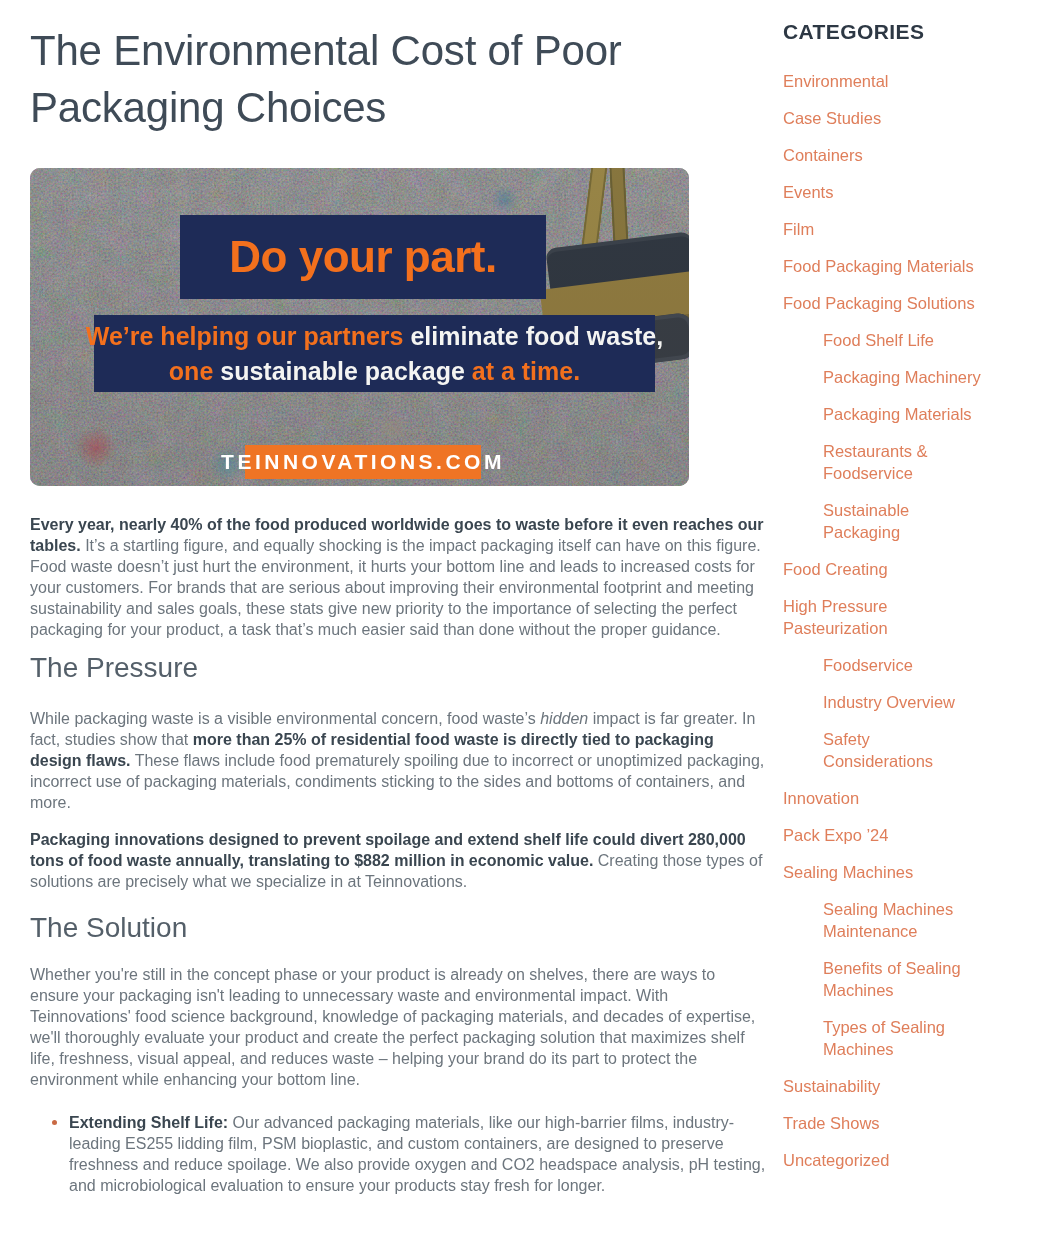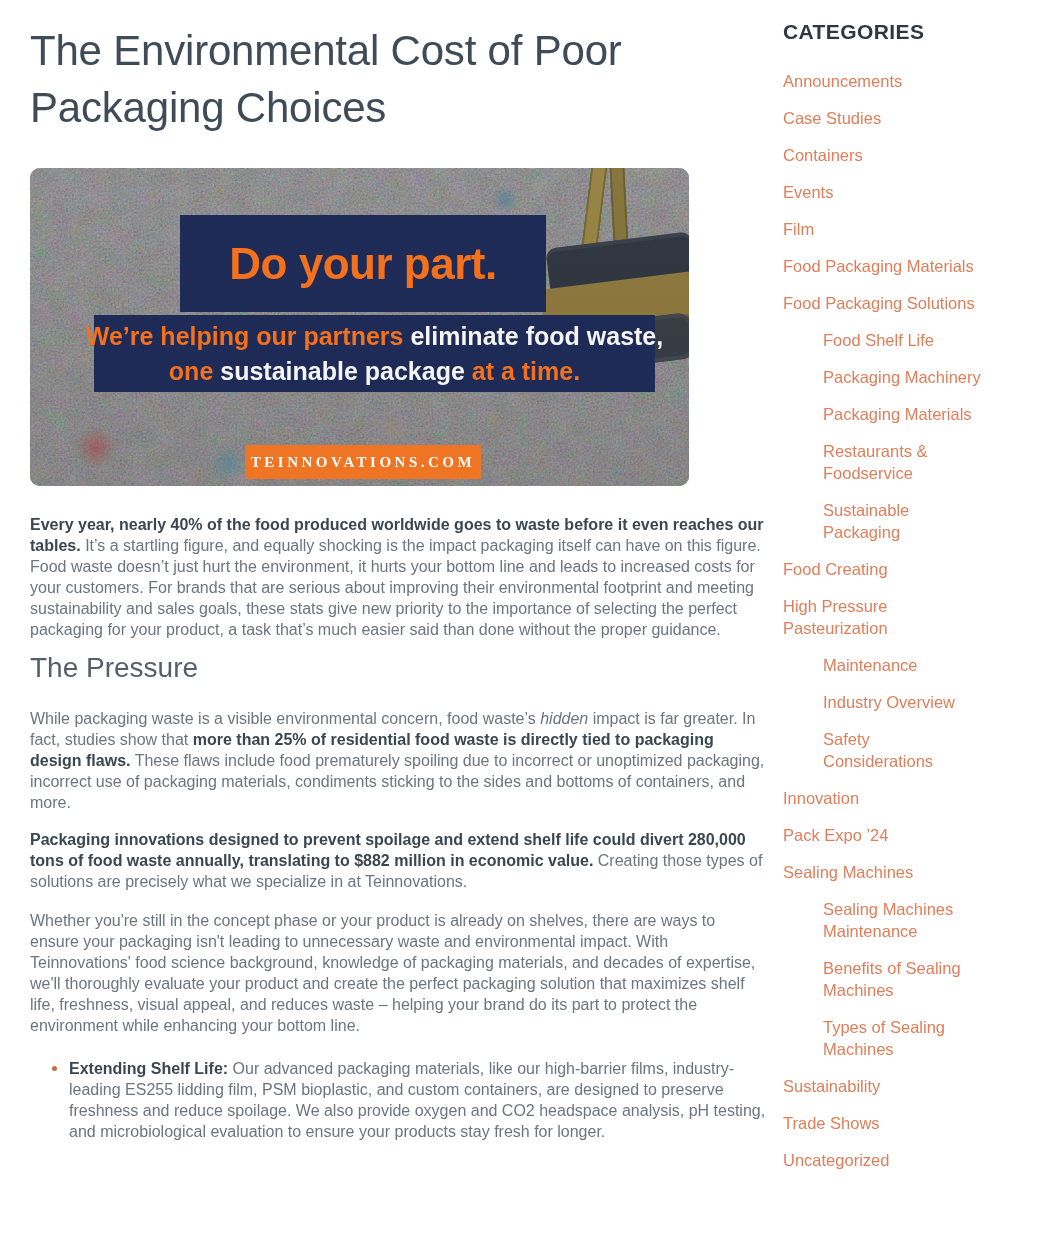--- a/index.html
+++ b/index.html
@@ -34,31 +34,31 @@
   }
   
   .exc { position: absolute; }
   .exc-boom-a { left: 556px; top: -6px; width: 16px; height: 96px; background: #c2a139; transform: rotate(7deg); box-shadow: inset 0 0 0 2px #8a7420; }
   .exc-boom-b { left: 582px; top: -6px; width: 15px; height: 108px; background: #a8892c; transform: rotate(-3deg); box-shadow: inset 0 0 0 2px #77651c; }
   .exc-cab   { left: 518px; top: 72px; width: 146px; height: 52px; background: #1c2531; border-radius: 10px; transform: rotate(-7deg); box-shadow: inset 0 4px 0 rgba(255,255,255,.08); }
   .exc-body  { left: 512px; top: 112px; width: 160px; height: 48px; background: #b5912f; transform: rotate(-7deg); box-shadow: inset 0 -6px 0 rgba(0,0,0,.25); }
   .exc-track { left: 528px; top: 152px; width: 136px; height: 46px; background: #2a3038; border-radius: 14px; transform: rotate(-7deg); box-shadow: inset 0 0 0 4px #3a414b; }
 
   .hero-box { position: absolute; background: #1e2b57; display: flex; align-items: center; justify-content: center; }
-  .hero-headline { left: 150px; top: 47px; width: 366px; height: 97px; }
+  .hero-headline { left: 150px; top: 47px; width: 366px; height: 84px; }
   .hero-headline span { font-weight: 700; font-size: 44px; color: #f3701d; letter-spacing: -0.5px; }
   .hero-sub { left: 64px; top: 147px; width: 561px; height: 77px; flex-direction: column; }
   .hero-sub .line { font-weight: 700; font-size: 25px; line-height: 35px; text-align: center; white-space: nowrap; }
   .hero-sub .or { color: #f3701d; }
   .hero-sub .wh { color: #f4f4f2; }
   .hero-site {
     position: absolute; left: 215px; top: 277px; width: 236px; height: 34px;
     background: #ef7424; display: flex; align-items: center; justify-content: center;
   }
-  .hero-site span { color: #fff; font-weight: 700; font-size: 15px; letter-spacing: 3.5px; font-family: Liberation Serif, serif; }
+  .hero-site span { color: #fff; font-weight: 700; font-size: 21px; letter-spacing: 3.5px; }
 
   
   .main p, .main li { font-size: 16px; line-height: 21px; color: #6c757d; }
   .bold-run { font-weight: 700; color: #3a4650; }
   .italic-run { font-style: italic; }
   p.intro { margin-top: 28px; }
   h2.section-h { font-size: 28px; line-height: 36px; font-weight: 400; color: #545f69; }
   h2.h-problem { margin-top: 10px; }
   p.p-problem-1 { margin-top: 22px; }
   p.p-problem-2 { margin-top: 16px; }
@@ -127,47 +127,48 @@
     </figure>
 
     <p class="intro"><span class="bold-run">Every year, nearly 40% of the food produced worldwide goes to waste before it even reaches our tables.</span><span> It’s a startling figure, and equally shocking is the impact packaging itself can have on this figure. Food waste doesn’t just hurt the environment, it hurts your bottom line and leads to increased costs for your customers. For brands that are serious about improving their environmental footprint and meeting sustainability and sales goals, these stats give new priority to the importance of selecting the perfect packaging for your product, a task that’s much easier said than done without the proper guidance.</span></p>
 
     <h2 class="section-h h-problem">The Pressure</h2>
 
     <p class="p-problem-1"><span>While packaging waste is a visible environmental concern, food waste’s </span><span class="italic-run">hidden</span><span> impact is far greater. In fact, studies show that </span><span class="bold-run">more than 25% of residential food waste is directly tied to packaging design flaws.</span><span> These flaws include food prematurely spoiling due to incorrect or unoptimized packaging, incorrect use of packaging materials, condiments sticking to the sides and bottoms of containers, and more.</span></p>
 
     <p class="p-problem-2"><span class="bold-run">Packaging innovations designed to prevent spoilage and extend shelf life could divert 280,000 tons of food waste annually, translating to $882 million in economic value.</span><span> Creating those types of solutions are precisely what we specialize in at Teinnovations.</span></p>
 
+    <h2 class="section-h h-solution">The Solution</h2>
 
     <p class="p-solution">Whether you're still in the concept phase or your product is already on shelves, there are ways to ensure your packaging isn't leading to unnecessary waste and environmental impact. With Teinnovations' food science background, knowledge of packaging materials, and decades of expertise, we'll thoroughly evaluate your product and create the perfect packaging solution that maximizes shelf life, freshness, visual appeal, and reduces waste – helping your brand do its part to protect the environment while enhancing your bottom line.</p>
 
     <ul class="sol-list">
       <li><span class="bold-run">Extending Shelf Life:</span><span> Our advanced packaging materials, like our high-barrier films, industry-leading ES255 lidding film, PSM bioplastic, and custom containers, are designed to preserve freshness and reduce spoilage. We also provide oxygen and CO2 headspace analysis, pH testing, and microbiological evaluation to ensure your products stay fresh for longer.</span></li>
     </ul>
   </main>
 
   <aside class="sidebar">
     <h3 class="side-h">CATEGORIES</h3>
 
     <nav class="cat-list">
-      <a href="#" class="cat-link">Announcements</a>
+      <a href="#" class="cat-link">Environmental</a>
       <a href="#" class="cat-link">Case Studies</a>
       <a href="#" class="cat-link">Containers</a>
       <a href="#" class="cat-link">Events</a>
       <a href="#" class="cat-link">Film</a>
       <a href="#" class="cat-link">Food Packaging Materials</a>
       <a href="#" class="cat-link">Food Packaging Solutions</a>
       <a href="#" class="cat-link child">Food Shelf Life</a>
       <a href="#" class="cat-link child">Packaging Machinery</a>
       <a href="#" class="cat-link child">Packaging Materials</a>
       <a href="#" class="cat-link child">Restaurants &amp; Foodservice</a>
       <a href="#" class="cat-link child">Sustainable Packaging</a>
       <a href="#" class="cat-link">Food Creating</a>
       <a href="#" class="cat-link">High Pressure Pasteurization</a>
-      <a href="#" class="cat-link child">Maintenance</a>
+      <a href="#" class="cat-link child">Foodservice</a>
       <a href="#" class="cat-link child">Industry Overview</a>
       <a href="#" class="cat-link child">Safety Considerations</a>
       <a href="#" class="cat-link">Innovation</a>
       <a href="#" class="cat-link">Pack Expo ’24</a>
       <a href="#" class="cat-link">Sealing Machines</a>
       <a href="#" class="cat-link child">Sealing Machines Maintenance</a>
       <a href="#" class="cat-link child">Benefits of Sealing Machines</a>
       <a href="#" class="cat-link child">Types of Sealing Machines</a>
       <a href="#" class="cat-link">Sustainability</a>
       <a href="#" class="cat-link">Trade Shows</a>

